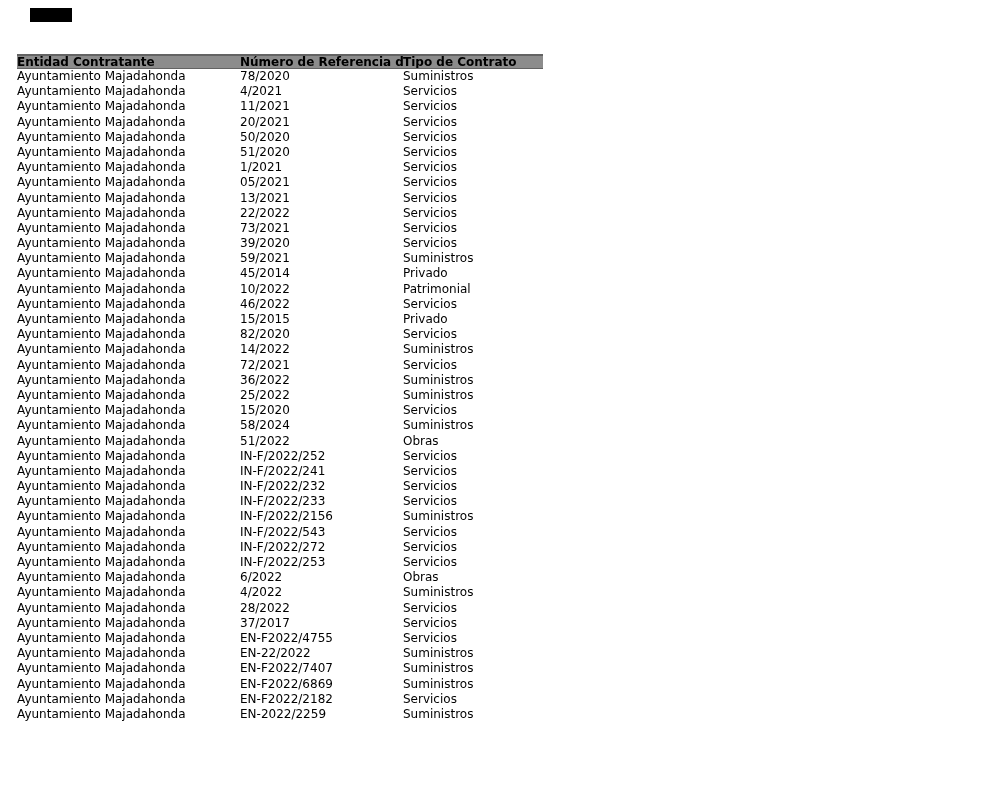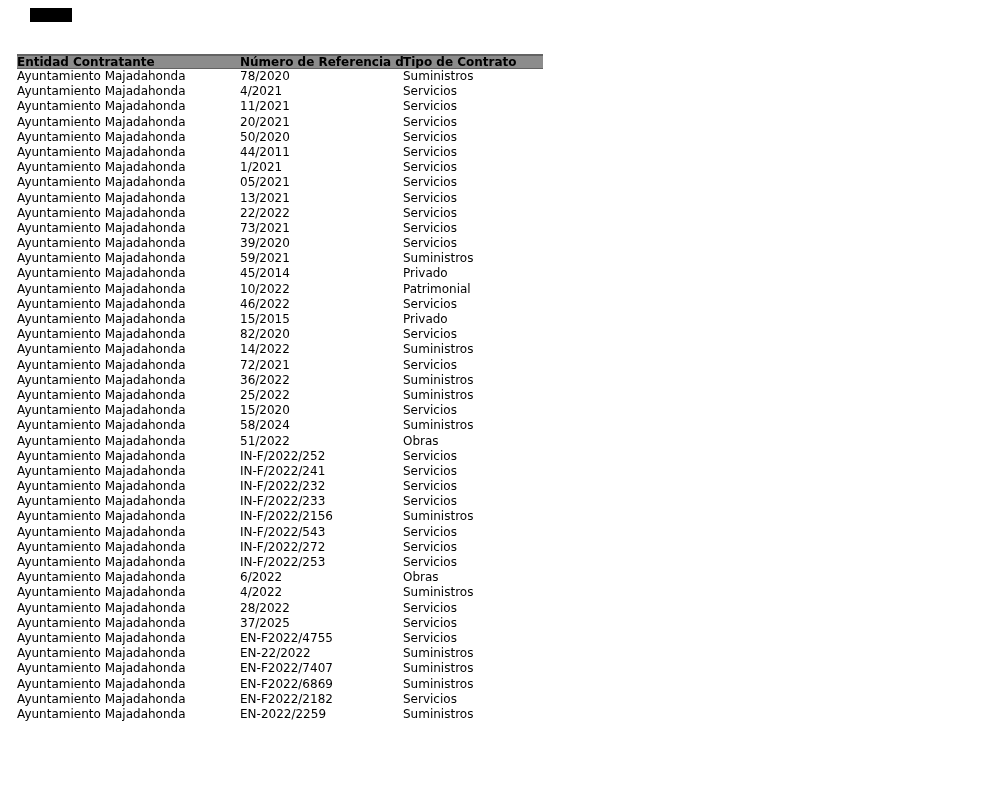--- a/index.html
+++ b/index.html
@@ -96,21 +96,21 @@
     <div class="cell col-referencia">20/2021</div>
     <div class="cell col-tipo">Servicios</div>
   </div>
         <div class="trow">
     <div class="cell col-entidad">Ayuntamiento Majadahonda</div>
     <div class="cell col-referencia">50/2020</div>
     <div class="cell col-tipo">Servicios</div>
   </div>
         <div class="trow">
     <div class="cell col-entidad">Ayuntamiento Majadahonda</div>
-    <div class="cell col-referencia">44/2011</div>
+    <div class="cell col-referencia">51/2020</div>
     <div class="cell col-tipo">Servicios</div>
   </div>
         <div class="trow">
     <div class="cell col-entidad">Ayuntamiento Majadahonda</div>
     <div class="cell col-referencia">1/2021</div>
     <div class="cell col-tipo">Servicios</div>
   </div>
         <div class="trow">
     <div class="cell col-entidad">Ayuntamiento Majadahonda</div>
     <div class="cell col-referencia">05/2021</div>
@@ -251,21 +251,21 @@
     <div class="cell col-referencia">4/2022</div>
     <div class="cell col-tipo">Suministros</div>
   </div>
         <div class="trow">
     <div class="cell col-entidad">Ayuntamiento Majadahonda</div>
     <div class="cell col-referencia">28/2022</div>
     <div class="cell col-tipo">Servicios</div>
   </div>
         <div class="trow">
     <div class="cell col-entidad">Ayuntamiento Majadahonda</div>
-    <div class="cell col-referencia">37/2025</div>
+    <div class="cell col-referencia">37/2017</div>
     <div class="cell col-tipo">Servicios</div>
   </div>
         <div class="trow">
     <div class="cell col-entidad">Ayuntamiento Majadahonda</div>
     <div class="cell col-referencia">EN-F2022/4755</div>
     <div class="cell col-tipo">Servicios</div>
   </div>
         <div class="trow">
     <div class="cell col-entidad">Ayuntamiento Majadahonda</div>
     <div class="cell col-referencia">EN-22/2022</div>

